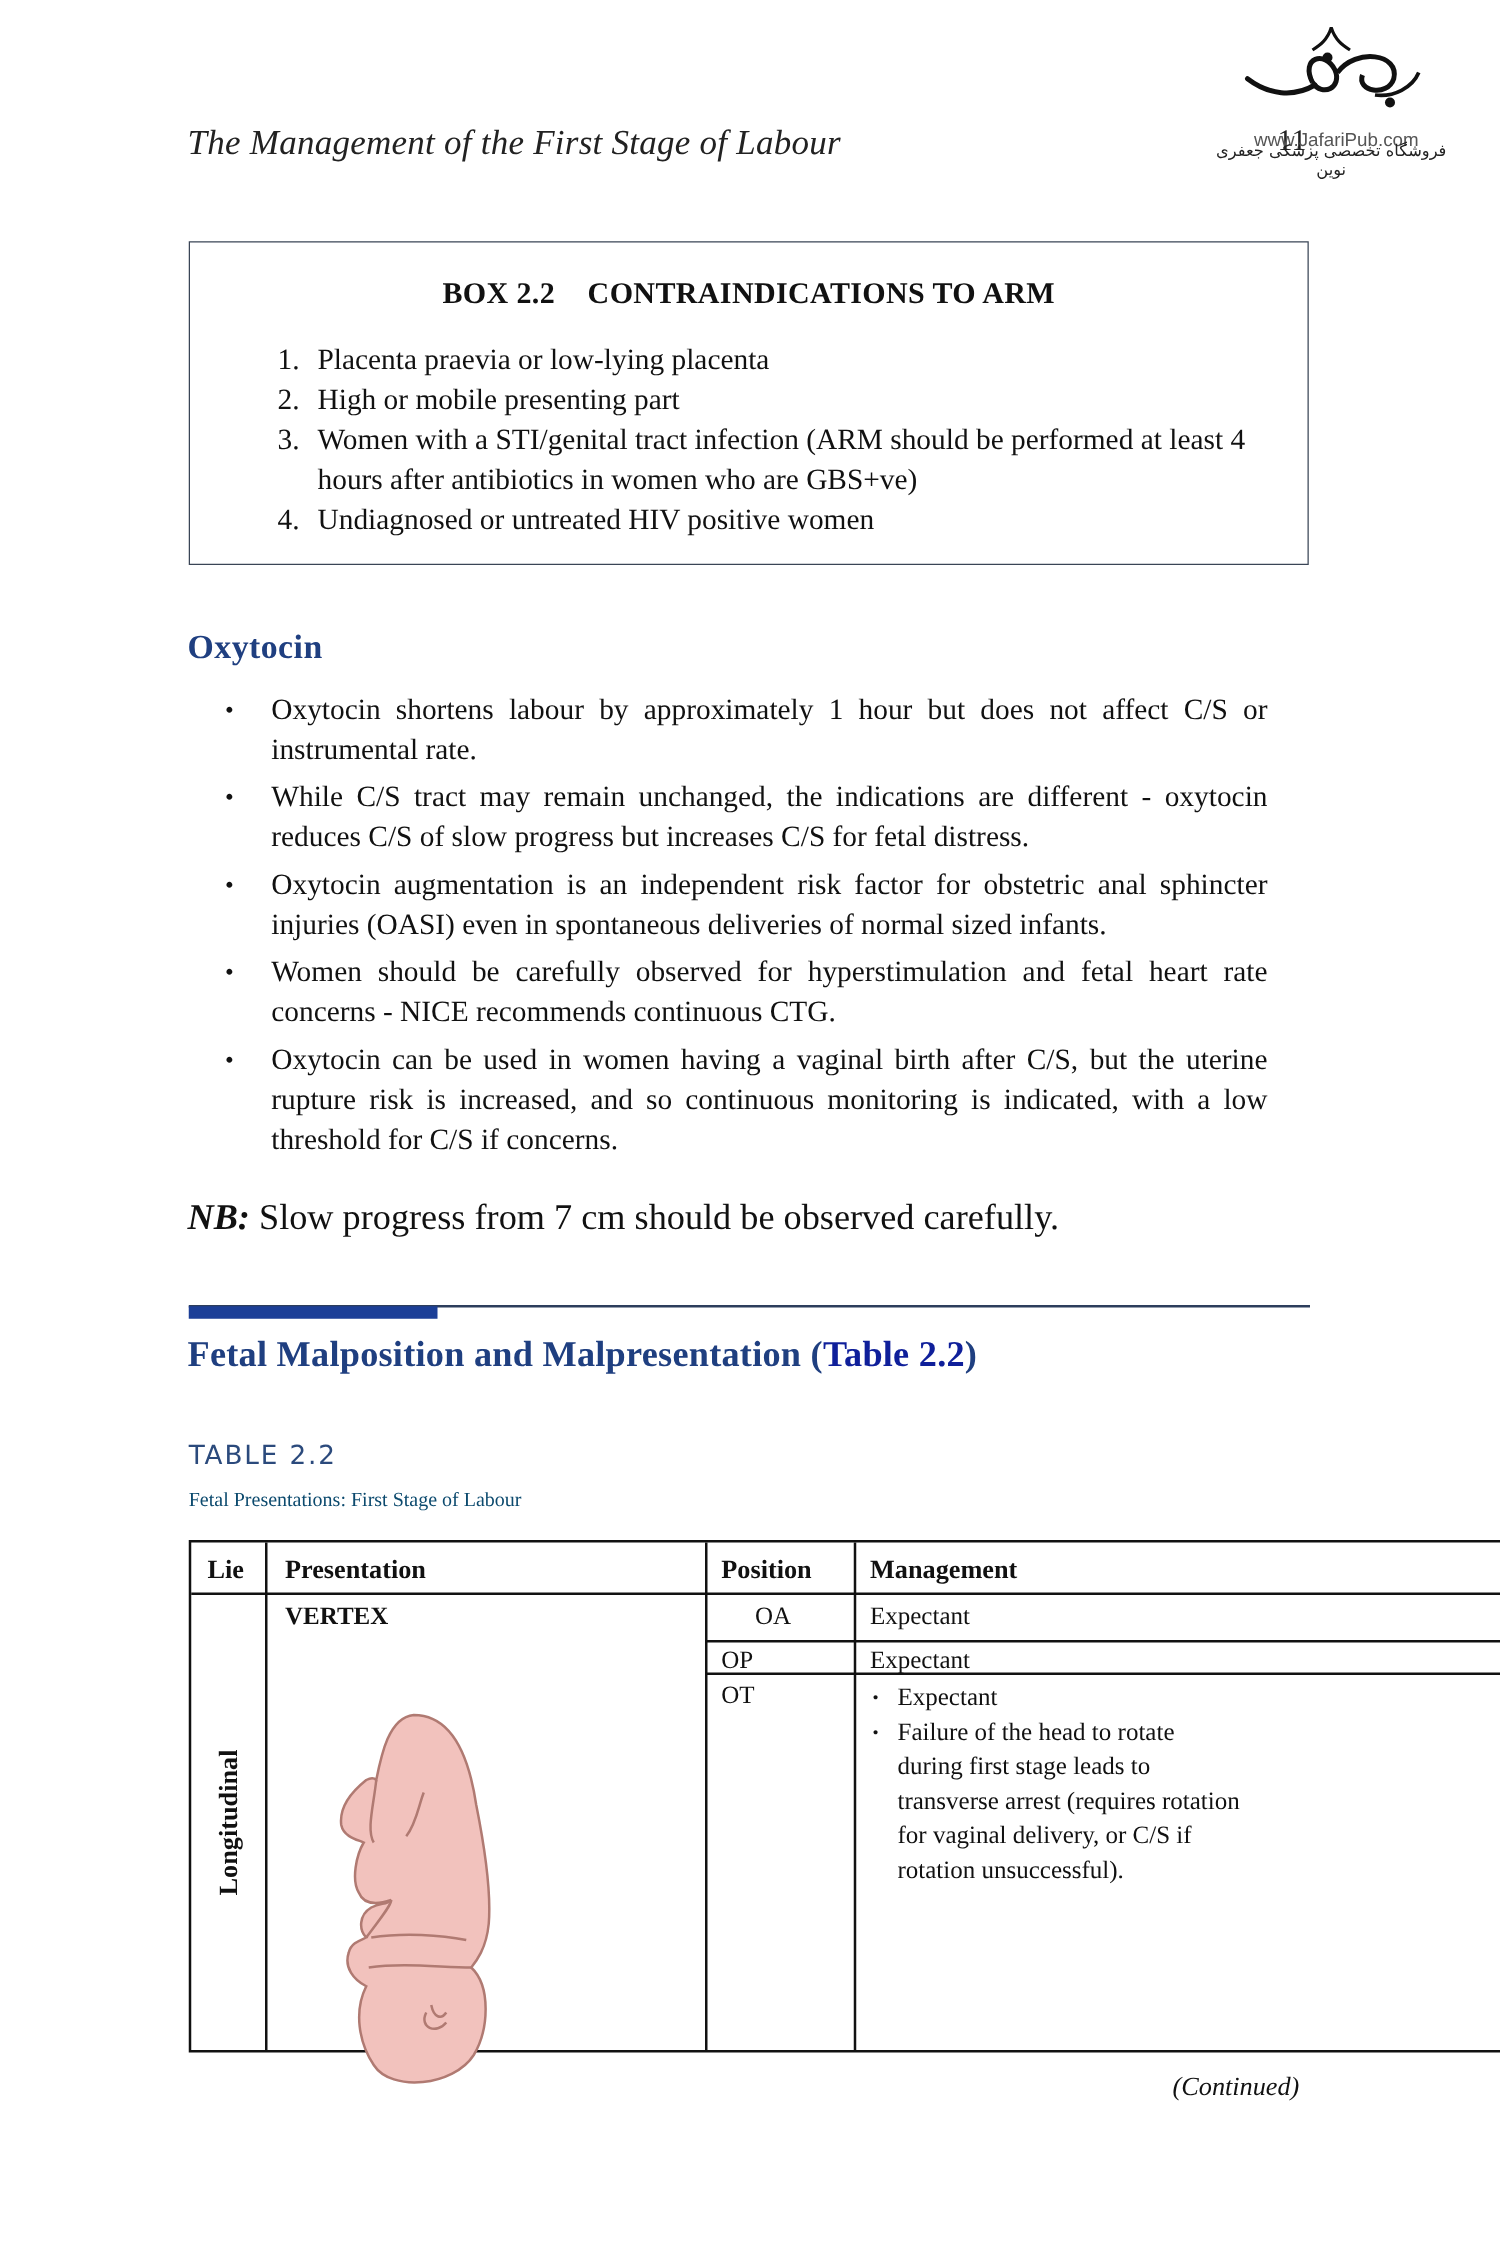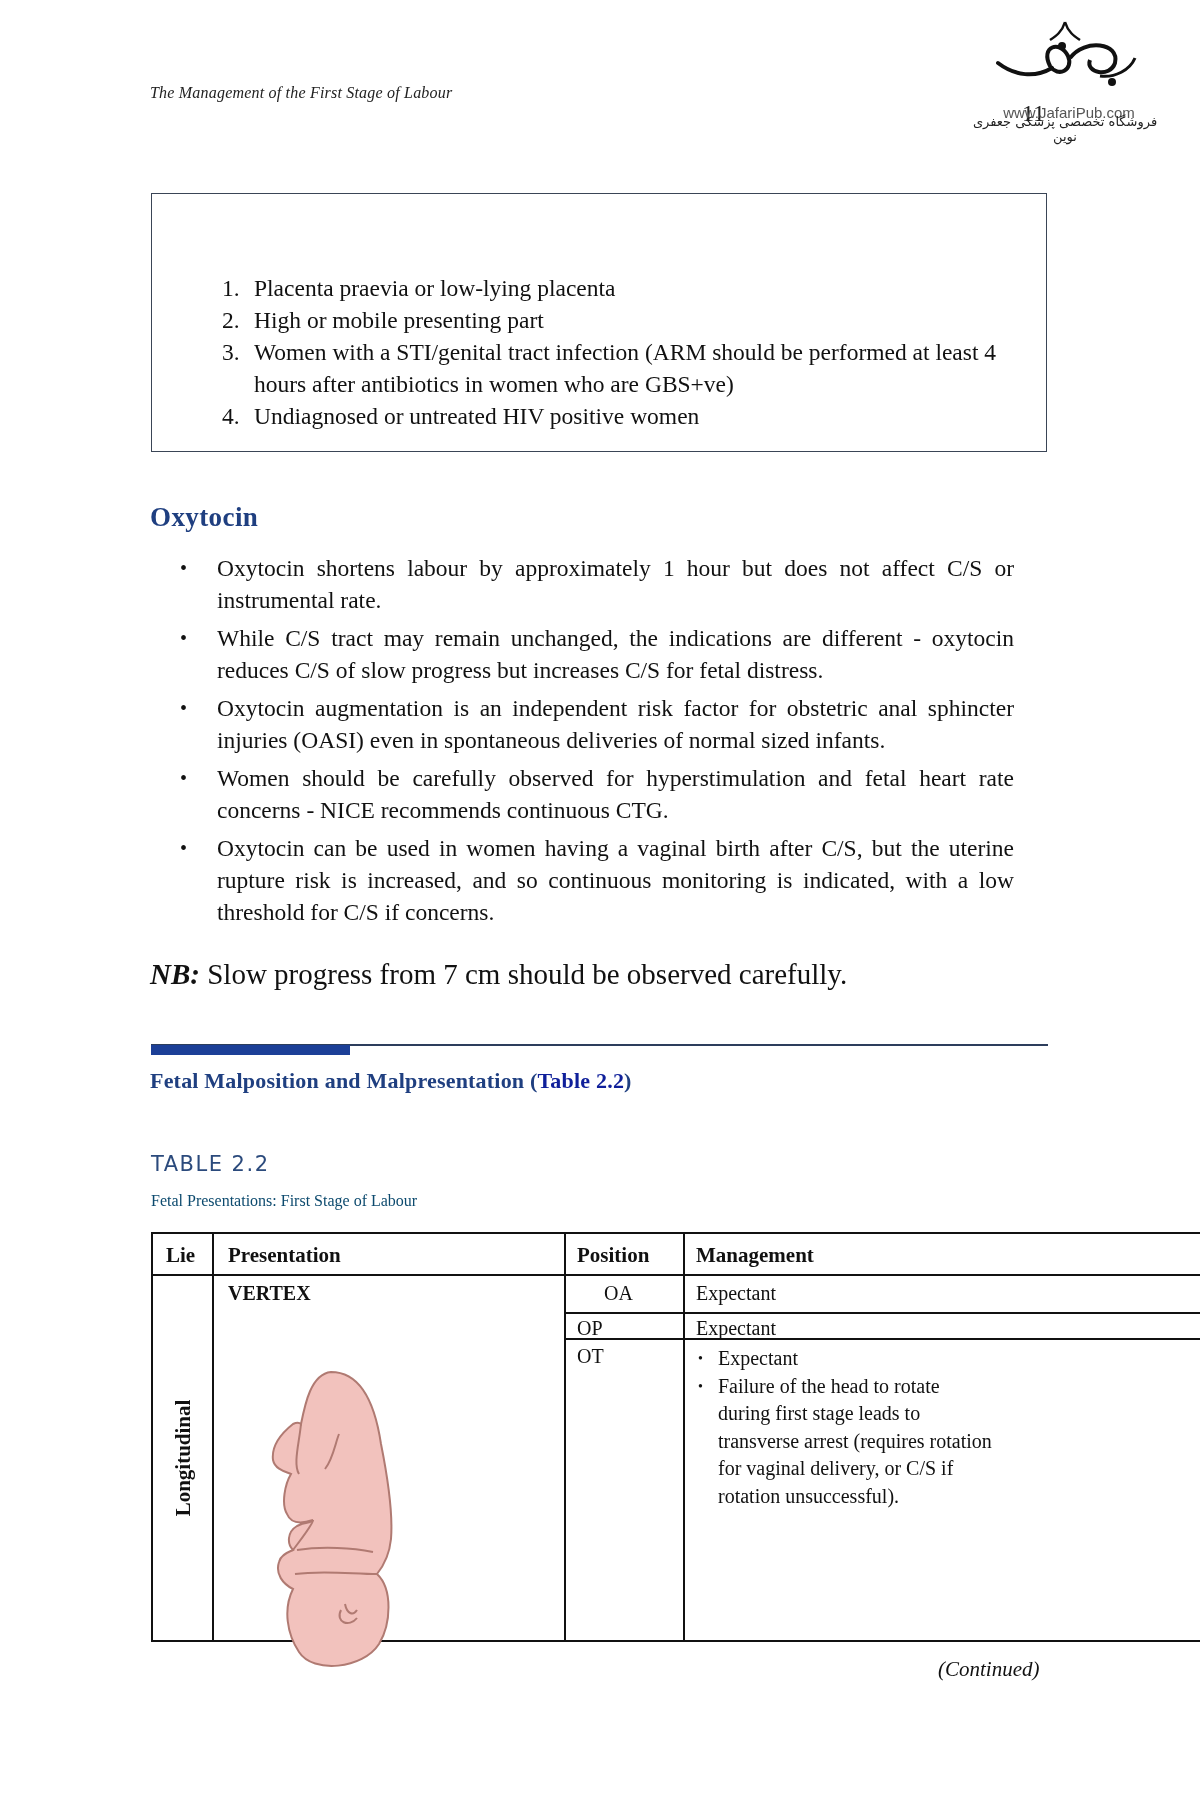--- a/index.html
+++ b/index.html
@@ -1,21 +1,21 @@
 <!DOCTYPE html>
 <html><head>
 <meta charset="utf-8">
 <style>
   html, body { margin:0; padding:0; background:#ffffff; }
   body { width:1200px; height:1800px; position:relative; overflow:hidden;
          font-family:"Liberation Serif","DejaVu Serif",serif; color:#111; }
   .abs { position:absolute; }
 
   
-  .running-head { left:150px; top:84px; font-size:16px; font-style:italic; color:#222; letter-spacing:0.2px;text-align:center; }
+  .running-head { left:150px; top:99px; font-size:28px; font-style:italic; color:#222; letter-spacing:0.2px;text-align:center; }
   .page-num { left:1022px; top:100px; font-size:24px; color:#222; }
 
   
   .logo { left:990px; top:18px; width:150px; height:75px; }
   .logo-url { left:994px; top:104px; width:150px; font-family:"Liberation Sans","DejaVu Sans",sans-serif; font-size:15px; color:#555; text-align:center; }
   .logo-fa { left:970px; top:114px; width:190px; font-family:"DejaVu Sans",sans-serif; font-size:13px; color:#222; text-align:center; direction:rtl; }
 
   
   .box { left:151px; top:193px; width:896px; height:259px; border:1.5px solid #3a4556; box-sizing:border-box; }
   .box-title { position:absolute; top:28px; left:0; right:0; text-align:center; font-weight:bold; font-size:24px; letter-spacing:0.3px; }
@@ -29,21 +29,21 @@
   .bullets { left:150px; top:552px; width:864px; margin:0; padding:0; list-style:none; font-size:23.5px; line-height:32px; }
   .bullets li { position:relative; padding-left:67px; margin-bottom:6px; text-align:justify; }
   .bullets li .dot { position:absolute; left:30px; top:0; font-size:20px; }
   .nb { left:150px; top:958px; font-size:29px; }
   .nb b { font-style:italic; }
 
   
   .rule-thin { left:151px; top:1044px; width:897px; height:1.5px; background:#2d3e5c; }
   .rule-thick { left:151px; top:1045px; width:199px; height:10px; background:#1c3f97; }
 
-  .h-fetal { left:150px; top:1068px; font-size:22px; font-weight:bold; color:#1f3f80; letter-spacing:0.2px; }
+  .h-fetal { left:150px; top:1068px; font-size:29px; font-weight:bold; color:#1f3f80; letter-spacing:0.2px; }
   .h-fetal .ref { color:#0f1f9a; }
 
   .table-label { left:151px; top:1152px; font-family:"DejaVu Sans","Liberation Sans",sans-serif; font-size:21px; color:#2b4a7c; letter-spacing:1.5px; }
   .table-caption { left:151px; top:1192px; font-size:16px; color:#0c4a6e; }
 
   
   .tbl { left:151px; top:1232px; width:1051px; height:410px; border:2px solid #111; box-sizing:border-box; }
   .vline { position:absolute; top:0; bottom:0; width:1.5px; background:#111; }
   .hline { position:absolute; height:1.5px; background:#111; }
   .th { position:absolute; top:9px; font-size:21px; font-weight:bold; }
@@ -69,20 +69,23 @@
   <path d="M60 48 C50 28 70 22 78 38 C84 52 68 60 60 48" stroke="#111" stroke-width="4" fill="none"></path>
   <path d="M80 40 C95 20 130 25 125 45 C120 60 95 55 100 42" stroke="#111" stroke-width="4" fill="none"></path>
   <path d="M110 58 C125 60 140 52 145 40" stroke="#111" stroke-width="3" fill="none"></path>
   <circle cx="72" cy="28" r="4" fill="#111"></circle>
   <circle cx="122" cy="64" r="4" fill="#111"></circle>
 </svg>
 <div class="abs logo-url">www.JafariPub.com</div>
 <div class="abs logo-fa">فروشگاه تخصصی پزشکی جعفری نوین</div>
 
 <div class="abs box">
+  <div class="box-title">
+    <span>BOX 2.2</span><span class="gap"></span><span>CONTRAINDICATIONS TO ARM</span>
+  </div>
   <ol class="box-list">
     <li><span class="num">1.</span><span>Placenta praevia or low-lying placenta</span></li>
     <li><span class="num">2.</span><span>High or mobile presenting part</span></li>
     <li><span class="num">3.</span><span>Women with a STI/genital tract infection (ARM should be performed at least 4 hours after antibiotics in women who are GBS+ve)</span></li>
     <li><span class="num">4.</span><span>Undiagnosed or untreated HIV positive women</span></li>
   </ol>
 </div>
 
 <div class="abs h-oxy">Oxytocin</div>
 <ul class="abs bullets">

